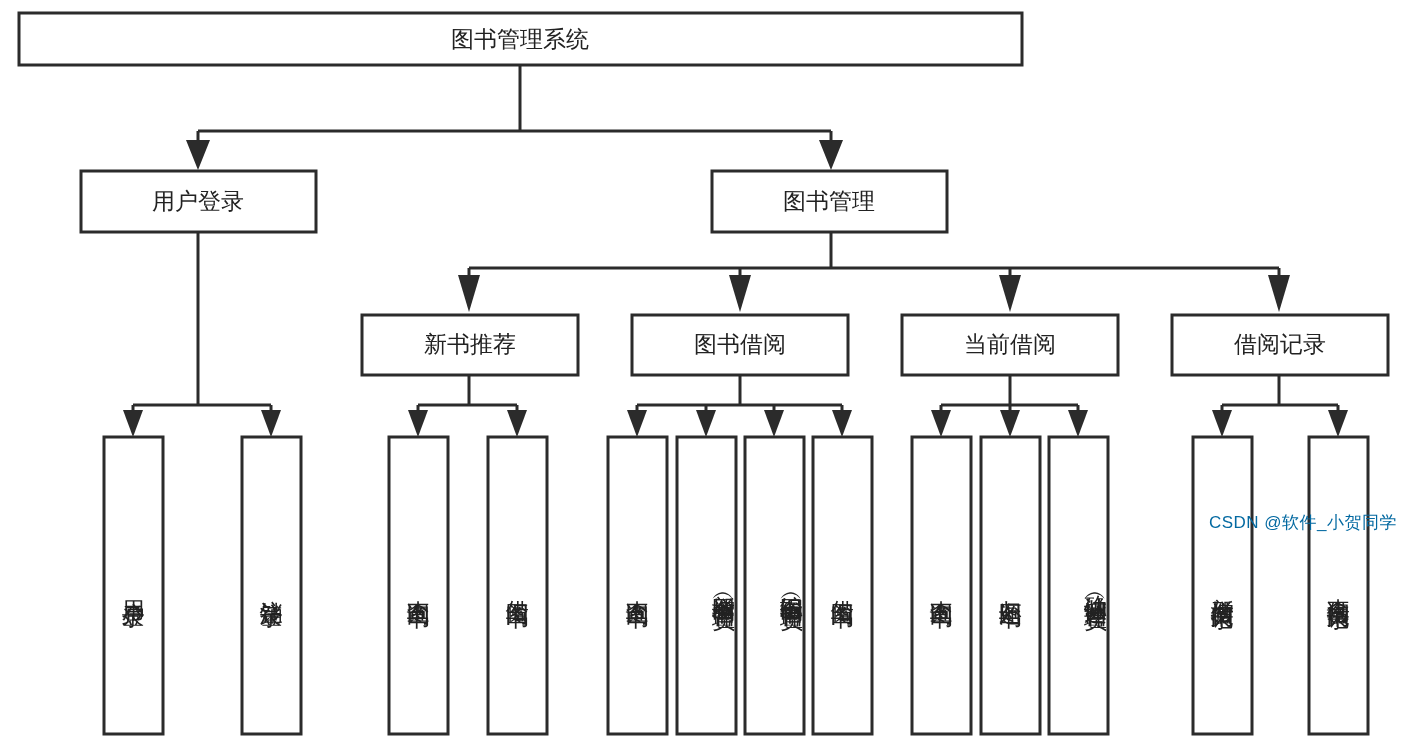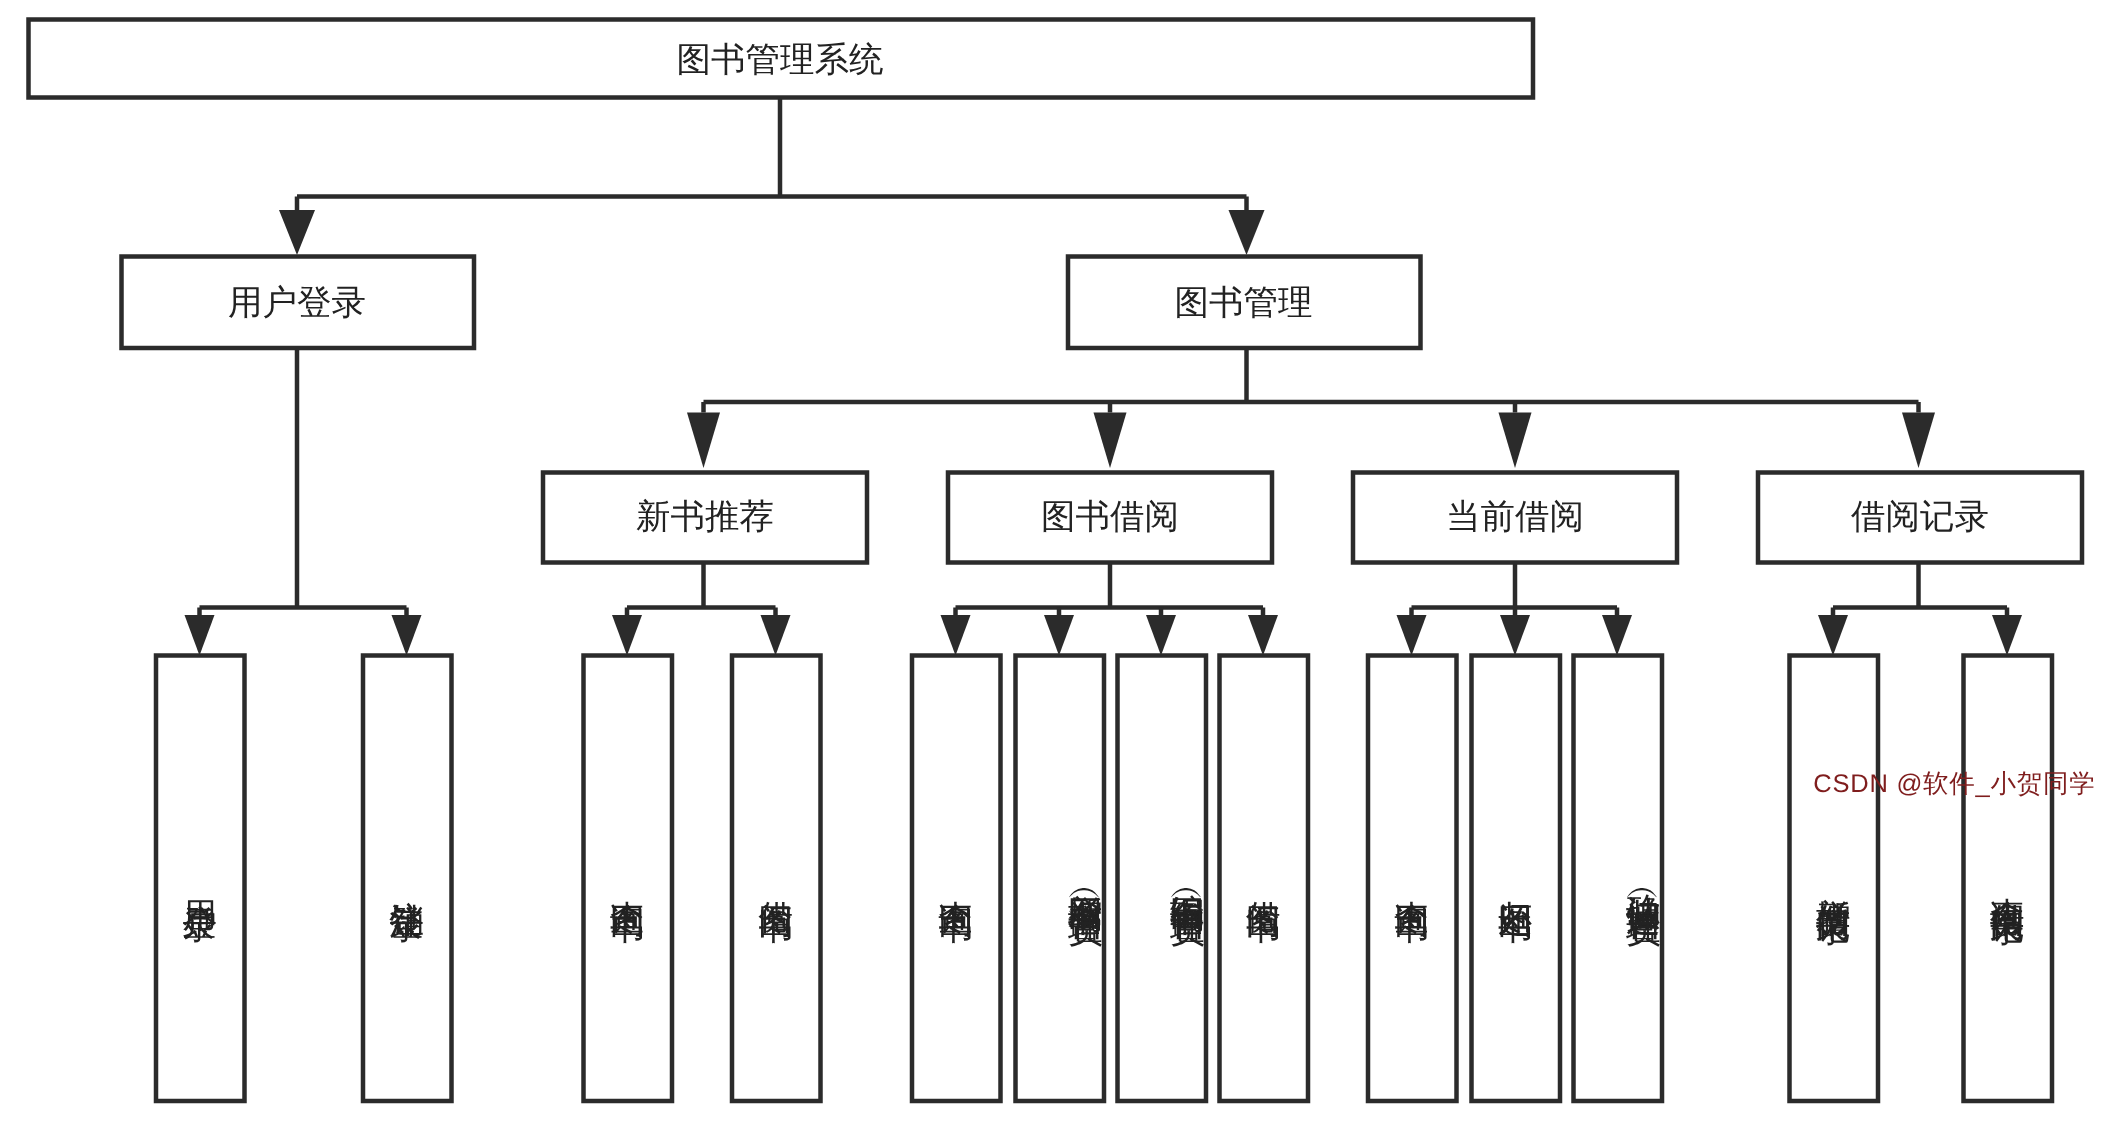--- a/index.html
+++ b/index.html
@@ -60,21 +60,21 @@
     white-space: nowrap;
     text-align: center;
     pointer-events: none;
   }
   .watermark {
     position: absolute;
     right: 8px;
     bottom: 4px;
     font-family: "Liberation Sans", "DejaVu Sans", sans-serif;
     font-size: 17px;
-    color: #7f1d1d;
+    color: #0369a1;
     letter-spacing: 0.5px;
     white-space: nowrap;
   }
 </style>
 </head>
 <body>
 
 <div id="diagram-root">
 
   <svg class="diagram-svg" viewBox="0 0 1405 747">

